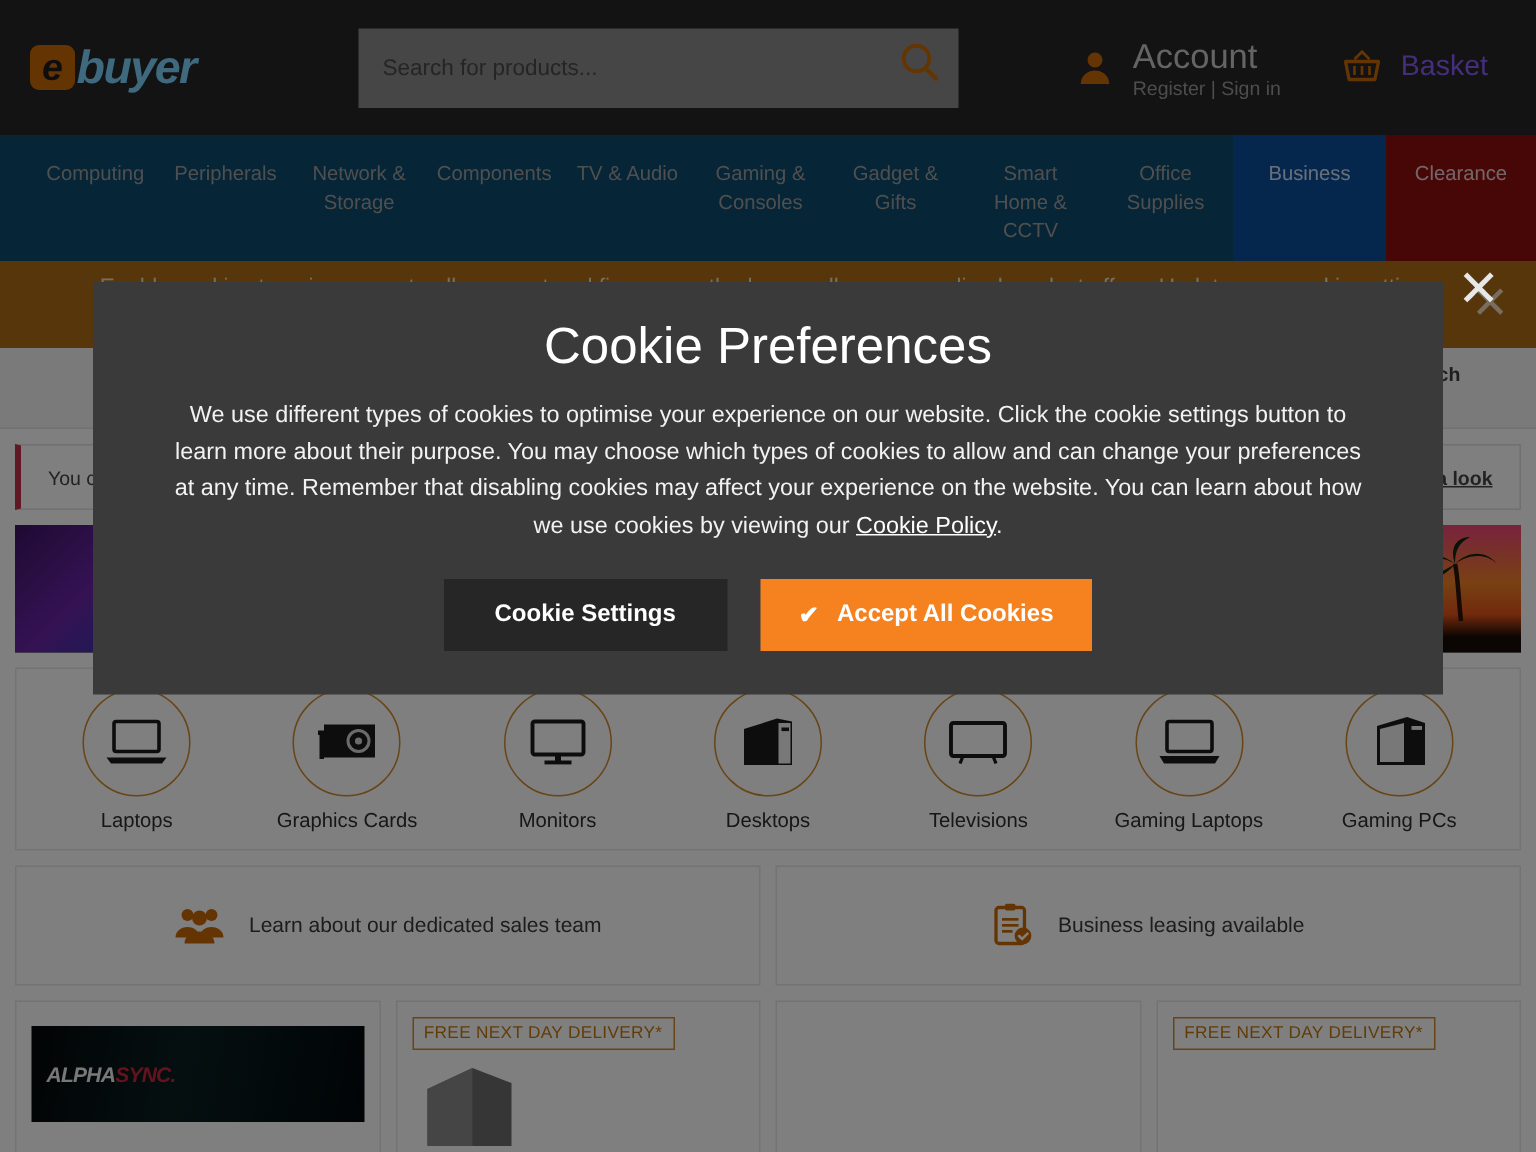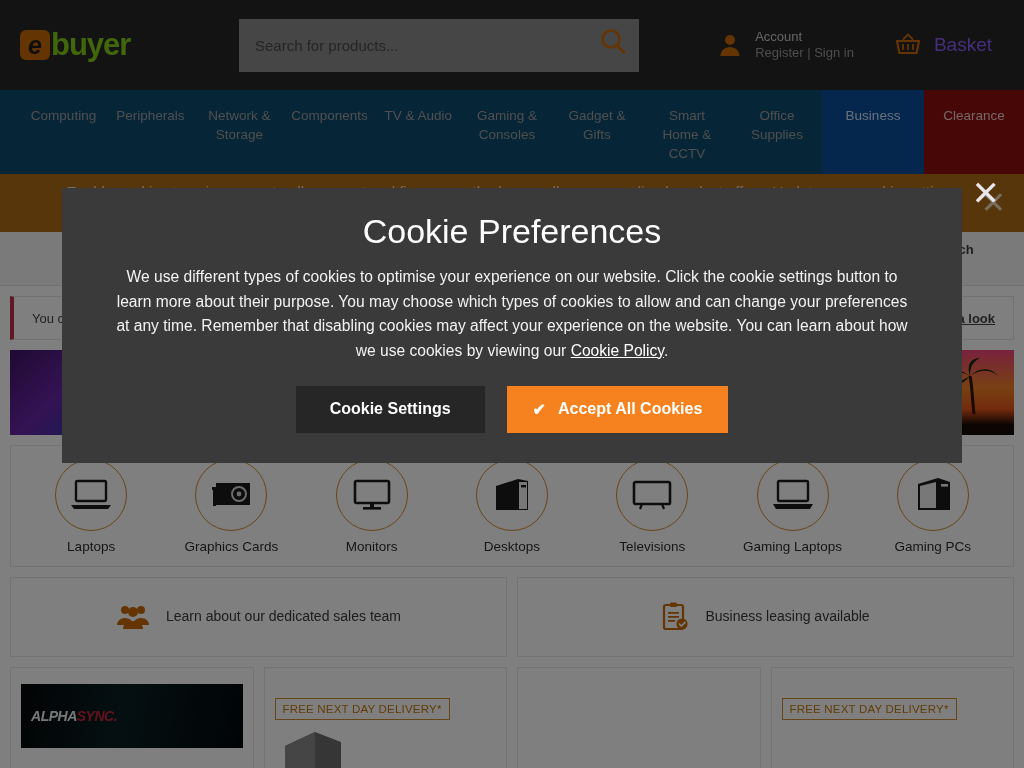--- a/index.html
+++ b/index.html
@@ -23,41 +23,41 @@
     padding: 0 20px;
   }
   .logo { width: 200px; display: flex; align-items: center; }
   .logo-box {
     width: 30px; height: 30px; background: #c96a06;
     border-radius: 6px; display: flex; align-items: center; justify-content: center;
     font-size: 25px; font-weight: bold; font-style: italic; color: #1d1d1d;
     font-family: "Liberation Sans", sans-serif; line-height: 1;
   }
   .logo-text {
-    font-size: 31px; font-weight: bold; color: #84cc16;
+    font-size: 31px; font-weight: bold; font-style: italic; color: #7dd3fc;
     letter-spacing: -1px; margin-left: 1px;
   }
   .searchwrap {
     position: relative; width: 400px; height: 53px; margin-left: 19px;
   }
   .searchbox {
     width: 100%; height: 100%; background: #8c8c8c; border: none;
     font-size: 15px; color: #3a3a3a; padding: 0 56px 0 16px;
     font-family: "Liberation Sans", sans-serif;
   }
   .searchbox::placeholder { color: #4a4a4a; }
   .search-btn {
     position: absolute; right: 0; top: 0; width: 52px; height: 46px;
     background: transparent; border: none; cursor: pointer;
     display: flex; align-items: center; justify-content: center;
   }
   .header-right { margin-left: auto; display: flex; align-items: center; gap: 40px; padding-right: 12px; }
   .acct { display: flex; align-items: center; gap: 12px; }
   .acct-text { line-height: 1.25; }
-  .acct-title { font-size: 13px; color: #c9c9c9; }
+  .acct-title { font-size: 23px; color: #c9c9c9; }
   .acct-sub { font-size: 13px; color: #9a9a9a; }
   .basket { display: flex; align-items: center; gap: 12px; }
   .basket-label { font-size: 19px; color: #8b5cf6; }
 
   
   .nav {
     height: 84px; background: #0c4a6e; display: flex; align-items: stretch;
   }
   .nav-spacer { width: 24px; }
   .nav-item {
@@ -180,21 +180,21 @@
   .biz-label { font-size: 14px; color: #3a3a3a; line-height: 1.55; }
 
   
   .products { margin: 10px 10px 0 10px; display: flex; gap: 10px; }
   .prod {
     flex: 1; background: #fff; border: 1px solid #e6e6e6; height: 120px;
     padding: 10px; position: relative; cursor: pointer;
   }
   .badge {
     display: inline-block; border: 1px solid #d08a2e; color: #c3780f;
-    font-size: 11.5px; padding: 4px 7px; letter-spacing: 0.2px; margin-top: 20px;
+    font-size: 11.5px; padding: 4px 7px; letter-spacing: 0.2px;
   }
   .prod-img-alpha {
     margin-top: 6px; height: 64px;
     background: linear-gradient(100deg,#04080a 0%,#0a1f22 45%,#02080b 100%);
     display: flex; align-items: center; padding-left: 10px;
   }
   .prod-img-alpha .lbl { font-size: 14px; font-weight: bold; font-style: italic; letter-spacing: -0.5px; }
   .prod-img-alpha .a { color: #f0f0f0; } .prod-img-alpha .b { color: #c8253c; }
   .pc-shape { margin: 8px auto 0 auto; width: 76px; height: 58px; }
 

